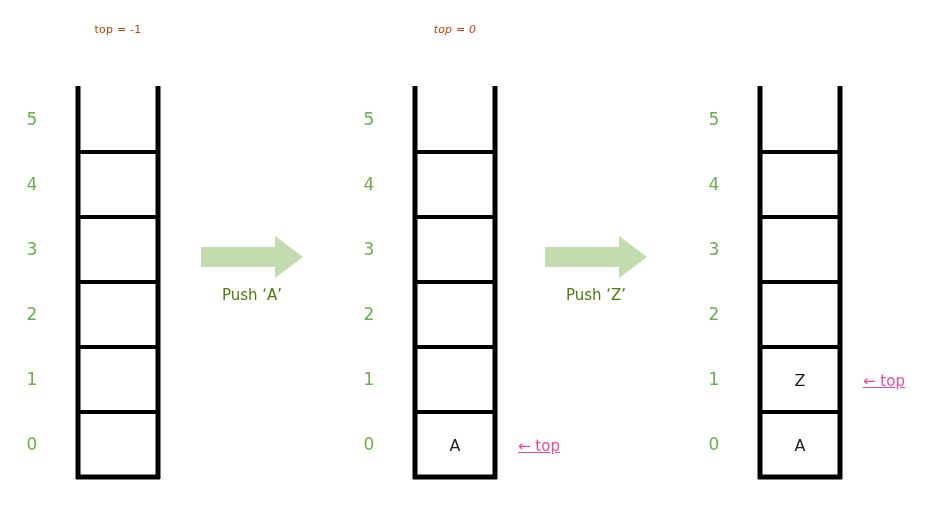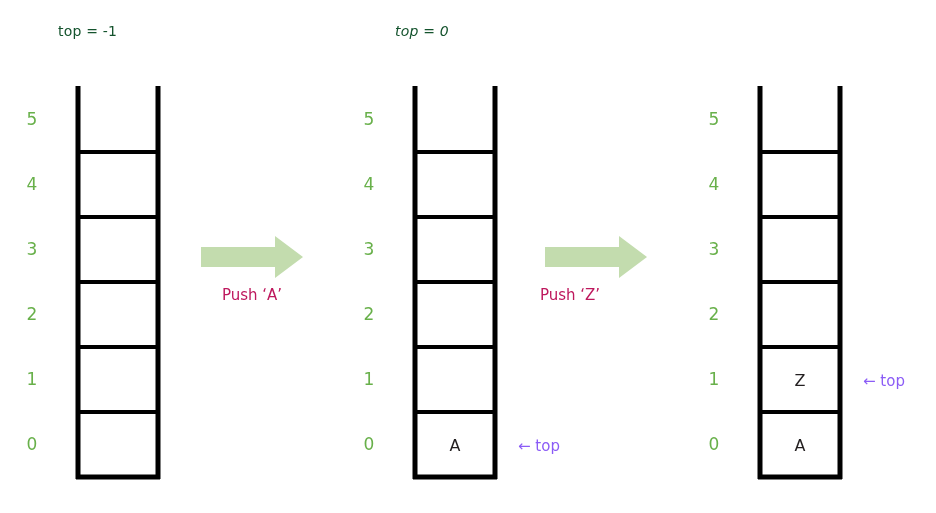--- a/index.html
+++ b/index.html
@@ -13,23 +13,23 @@
   #canvas {
     position: relative;
     width: 936px;
     height: 513px;
     background: #ffffff;
     overflow: hidden;
   }
   .stage-title {
     position: absolute;
     font-family: "DejaVu Sans", sans-serif;
-    font-size: 14px;
-    color: #14532d;
-    text-align: left;
+    font-size: 11px;
+    color: #c2410c;
+    text-align: center;
     white-space: nowrap;
     letter-spacing: 0.2px;
   }
   .index-label {
     position: absolute;
     font-family: "DejaVu Sans", sans-serif;
     font-size: 17px;
     color: #68b04a;
     text-align: center;
     width: 24px;
@@ -39,28 +39,29 @@
     font-family: "DejaVu Sans", sans-serif;
     font-size: 16px;
     color: #231f20;
     text-align: center;
     width: 84px;
   }
   .top-pointer {
     position: absolute;
     font-family: "DejaVu Sans", sans-serif;
     font-size: 15px;
-    color: #8b5cf6;
+    color: #ec4899;
     white-space: nowrap;
+    text-decoration: underline;
   }
   .arrow-caption {
     position: absolute;
     font-family: "DejaVu Sans", sans-serif;
     font-size: 15px;
-    color: #be185d;
+    color: #4d7c0f;
     text-align: center;
     white-space: nowrap;
   }
   svg.layer {
     position: absolute;
     left: 0;
     top: 0;
     width: 936px;
     height: 513px;
     pointer-events: none;
@@ -143,21 +144,21 @@
 
   <div class="cell-value" style="left:413px; top:111px;"></div>
   <div class="cell-value" style="left:413px; top:176px;"></div>
   <div class="cell-value" style="left:413px; top:241px;"></div>
   <div class="cell-value" style="left:413px; top:306px;"></div>
   <div class="cell-value" style="left:413px; top:371px;"></div>
   <div class="cell-value" style="left:413px; top:436px;">A</div>
 
   <div class="top-pointer" style="left:518px; top:437px;">← top</div>
 
-  <div class="arrow-caption" style="left:520px; top:286px; width:100px;">Push ‘Z’</div>
+  <div class="arrow-caption" style="left:546px; top:286px; width:100px;">Push ‘Z’</div>
 
   <div class="index-label" style="left:702px; top:109px;">5</div>
   <div class="index-label" style="left:702px; top:174px;">4</div>
   <div class="index-label" style="left:702px; top:239px;">3</div>
   <div class="index-label" style="left:702px; top:304px;">2</div>
   <div class="index-label" style="left:702px; top:369px;">1</div>
   <div class="index-label" style="left:702px; top:434px;">0</div>
 
   <div class="cell-value" style="left:758px; top:111px;"></div>
   <div class="cell-value" style="left:758px; top:176px;"></div>

